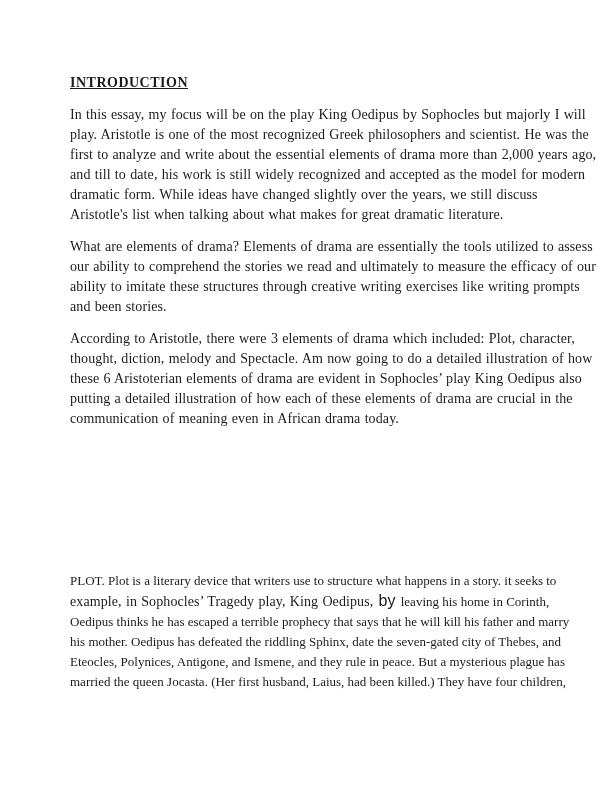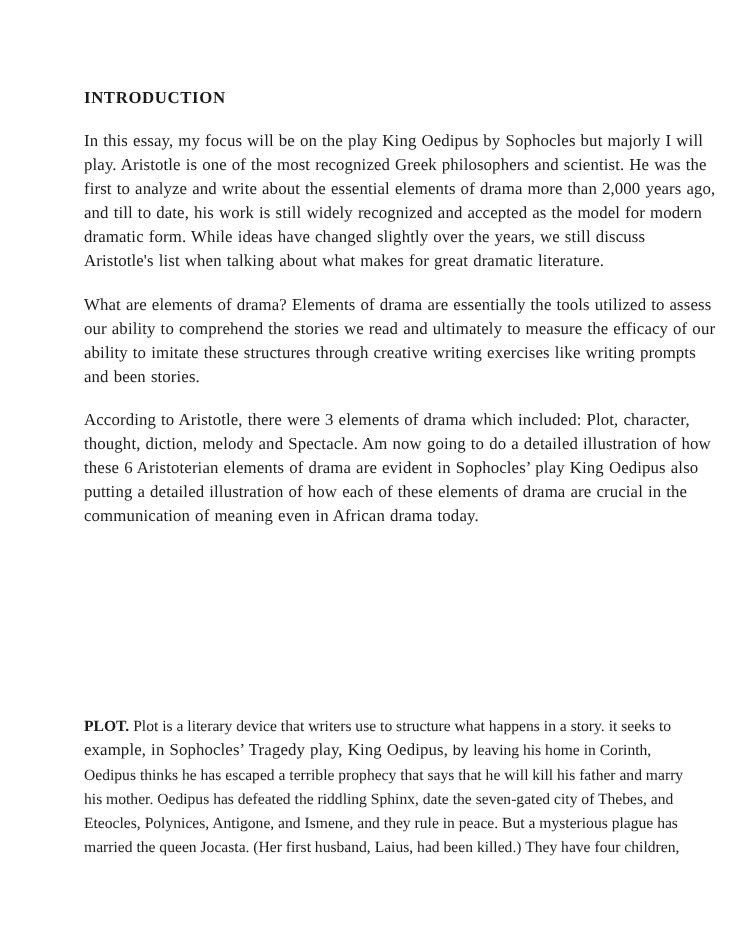--- a/index.html
+++ b/index.html
@@ -15,45 +15,46 @@
     background: #ffffff;
     box-sizing: border-box;
     padding: 73px 70px 0 70px;
     font-family: "Liberation Serif", serif;
     color: #1b1b1b;
     overflow: hidden;
   }
   .heading {
     font-size: 14px;
     font-weight: bold;
+    text-decoration: underline;
     letter-spacing: 0.5px;
     line-height: 20px;
     margin: 0 0 12px 0;
   }
   .para {
-    margin: 16px 0 12px 0;
+    margin: 4px 0 12px 0;
   }
   .line {
     font-size: 14px;
     line-height: 20px;
     letter-spacing: 0.1px;
     word-spacing: 0.6px;
     white-space: nowrap;
   }
   .tight {
     font-size: 13px;
     letter-spacing: 0;
     word-spacing: 0;
   }
   .bold {
-    font-weight: bold;
+    font-weight: normal;
   }
   .sans {
     font-family: "Liberation Sans", sans-serif;
-    font-size: 12px;
+    font-size: 16px;
   }
   .gap-large {
     height: 126px;
   }
 </style>
 </head>
 <body>
 
 <div class="page">
 

